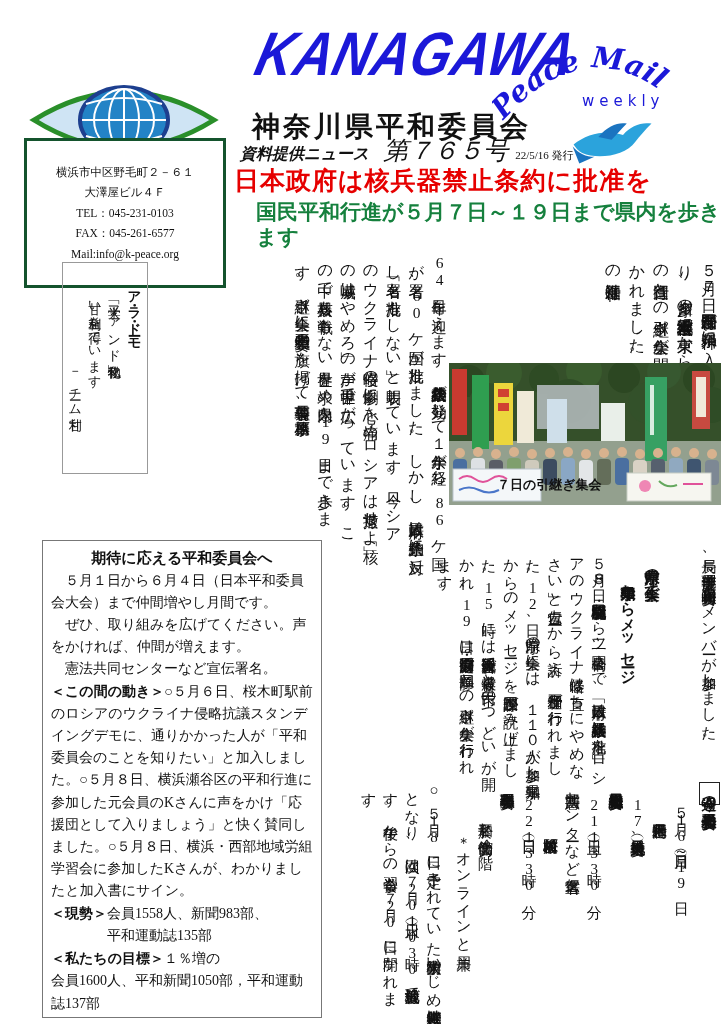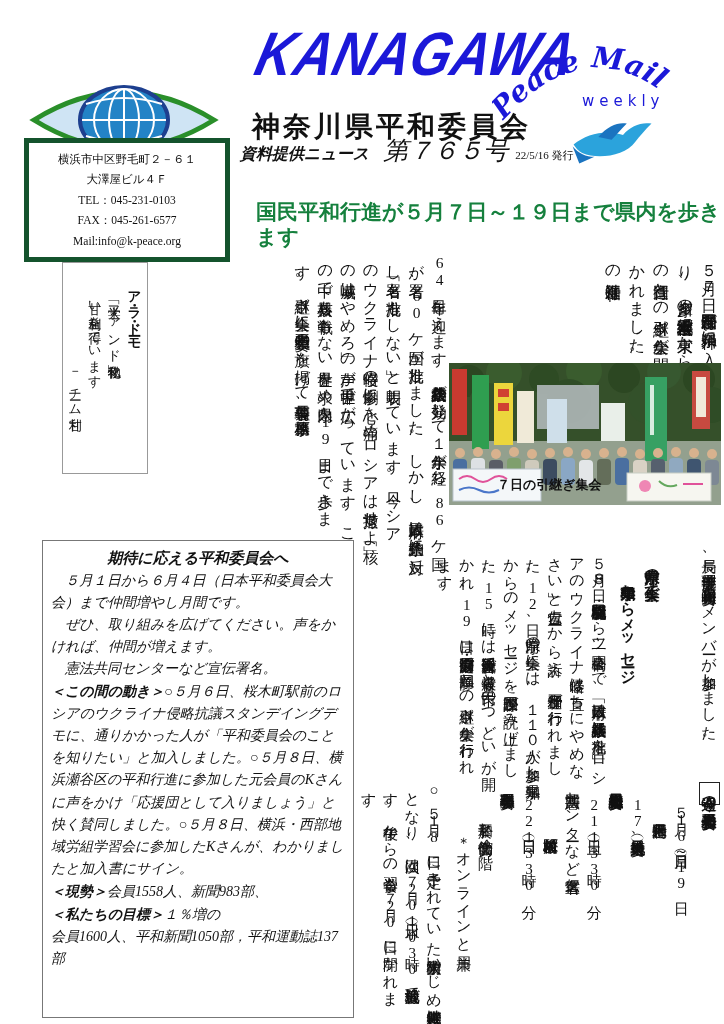--- a/index.html
+++ b/index.html
@@ -5,21 +5,21 @@
   html,body{margin:0;padding:0;background:#ffffff;}
   .page{position:relative;width:724px;height:1024px;background:#ffffff;overflow:hidden;
         font-family:"Liberation Serif","DejaVu Serif",serif;color:#111;}
   .abs{position:absolute;}
   .v{writing-mode:vertical-rl;text-orientation:upright;}
 
   
   #look-text{left:36px;top:20px;font-family:"DejaVu Sans",sans-serif;font-weight:bold;
              font-size:54px;color:#4796c8;letter-spacing:6px;line-height:1;}
   #eye{left:28px;top:80px;}
-  #addr{left:24px;top:138px;width:188px;border:5px solid #14532d;padding:6px 4px;
+  #addr{left:24px;top:138px;width:188px;border:3px solid #14532d;padding:21px 4px;
         font-size:11.5px;line-height:1.78;text-align:center;background:#fff;}
   #kanagawa{left:250px;top:32px;font-size:52px;font-weight:bold;font-style:italic;
             color:#1b18d8;font-family:"Liberation Sans",sans-serif;letter-spacing:1px;
             transform:skewX(-14deg) scaleY(1.18);transform-origin:left bottom;line-height:1;}
   #orgname{left:252px;top:108px;font-size:28px;font-weight:bold;letter-spacing:3px;
            font-family:"Liberation Sans",sans-serif;}
   #issueline{left:240px;top:134px;white-space:nowrap;}
   .issue-prefix{font-weight:bold;font-style:italic;font-size:16px;font-family:"Liberation Sans",sans-serif;}
   .issue-no{font-style:italic;font-size:25px;font-family:"Liberation Serif",serif;margin-left:10px;text-align:right;}
   .issue-date{font-size:11px;margin-left:3px;}
@@ -44,22 +44,22 @@
 
   
   #a1-cont{right:4px;top:548px;width:54px;height:232px;font-size:15px;line-height:1.5;}
   #a2-head{right:60px;top:548px;width:52px;height:232px;font-weight:bold;font-size:15px;
            line-height:1.6;font-family:"Liberation Sans",sans-serif;}
   #a2-head .h1{padding-top:10px;}
   #a2-head .h2{padding-top:26px;}
   #a2-body{right:114px;top:548px;width:270px;height:232px;font-size:15px;line-height:1.47;}
 
   
-  #member{left:42px;top:540px;width:312px;height:478px;border:1px solid #777;box-sizing:border-box;
-          padding:6px 8px;font-size:14px;line-height:1.58;background:#fff;font-style:italic;}
+  #member{left:42px;top:540px;width:280px;height:478px;border:1px solid #777;box-sizing:border-box;
+          padding:6px 8px;font-size:14px;line-height:1.58;background:#fff;}
   #member p{margin:0;}
   .mb-title{text-align:center;font-weight:bold;font-size:15px;line-height:1.5;
             font-family:"Liberation Sans",sans-serif;}
   .lbl{font-weight:bold;font-family:"Liberation Sans",sans-serif;}
   .indent2{padding-left:56px;}
 
   
   #week{right:4px;top:782px;width:410px;height:240px;font-size:15px;line-height:1.45;}
   .wk-title{margin-block-end:6px;}
   .wk-title span{border:1.5px solid #222;padding:2px 1px;font-weight:bold;
@@ -111,20 +111,21 @@
       <textPath href="#arcp" startOffset="2">Peace Mail</textPath>
     </text>
     <text x="90" y="82" font-size="15" letter-spacing="5" fill="#1b18d8" font-family="&quot;DejaVu Sans&quot;, sans-serif">weekly</text>
     <g transform="translate(74,92) scale(0.95)">
       <path d="M8,30 C22,18 44,14 60,20 C68,10 80,6 90,8 C83,15 78,21 73,27 C62,42 34,46 17,39 C13,37 10,33 8,30 Z" fill="#2ba3dc"></path>
       <path d="M34,22 C44,10 56,6 64,8 C58,14 53,20 48,25 Z" fill="#1b74c0"></path>
       <path d="M7,32 C13,39 21,43 30,43 L14,50 Z" fill="#1b74c0"></path>
     </g>
   </svg>
 
+  <div class="abs" id="headline1">日本政府は核兵器禁止条約に批准を</div>
   <div class="abs" id="headline2">国民平和行進が５月７日～１９日まで県内を歩きます</div>
 
   <div class="abs v" id="a1-lead">５月７日、国民平和行進が神奈川県に入り、多摩川の六郷土手宮本台緑地で東京からの行進団との引継ぎ集会が開かれました。今年の平和行進は</div>
 
   <svg class="abs" id="a1-photo" width="272" height="142" viewBox="0 0 272 142">
     <rect width="272" height="142" fill="#93a08e"></rect>
     <rect width="272" height="78" fill="#35502a"></rect>
     <circle cx="20" cy="18" r="16" fill="#2c4722"></circle>
       <circle cx="55" cy="10" r="18" fill="#3a5c2e"></circle>
     <circle cx="95" cy="16" r="15" fill="#2e4b24"></circle>
@@ -212,20 +213,21 @@
 
   <div class="abs v" id="a2-body">５月８日、横浜・瀬谷駅北口公園から二ツ橋公園まで、「日本政府は核兵器禁止条約に批准を」「ロシアのウクライナ侵略は直ちにやめなさい」と宣伝カーから訴え、平和行進が行われました。12日、県庁前の集会には、１１０人が参加し県知事からのメッセージを国際課長が読み上げました。15時には鎌倉大船観音で被爆者と市民のつどいが開かれ、19日は湯河原・御庭公園で静岡県との引継ぎ集会が行われます。</div>
 
   <div class="abs" id="member">
     <div class="mb-title">期待に応える平和委員会へ</div>
     <p>　５月１日から６月４日（日本平和委員会大会）まで仲間増やし月間です。</p>
     <p>　ぜひ、取り組みを広げてください。声をかければ、仲間が増えます。</p>
     <p>　憲法共同センターなど宣伝署名。</p>
     <p><span class="lbl">＜この間の動き＞</span><span>○５月６日、桜木町駅前のロシアのウクライナ侵略抗議スタンデイングデモに、通りかかった人が「平和委員会のことを知りたい」と加入しました。○５月８日、横浜瀬谷区の平和行進に参加した元会員のKさんに声をかけ「応援団として入りましょう」と快く賛同しました。○５月８日、横浜・西部地域労組学習会に参加したKさんが、わかりましたと加入書にサイン。</span></p>
     <p><span class="lbl">＜現勢＞</span><span>会員1558人、新聞983部、</span></p>
+    <p class="indent2">平和運動誌135部</p>
     <p><span class="lbl">＜私たちの目標＞</span><span>１％増の</span></p>
     <p>会員1600人、平和新聞1050部，平和運動誌137部</p>
   </div>
 
   <div class="abs v" id="week">
     <div class="wk-title"><span>今週の平和委員会</span></div>
     <div class="i1">５月16日（月）～19日</div>
     <div class="i2">県内平和行進</div>
     <div class="i1">17日（火）基地対策委員会、</div>
     <div>日本平和委員会組織対策委員会</div>

